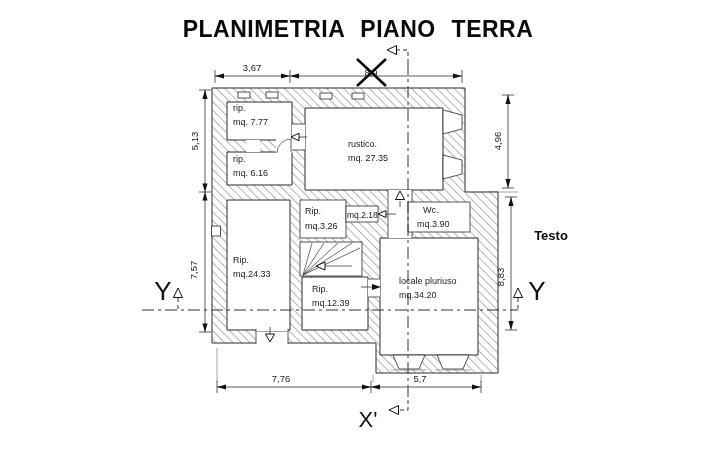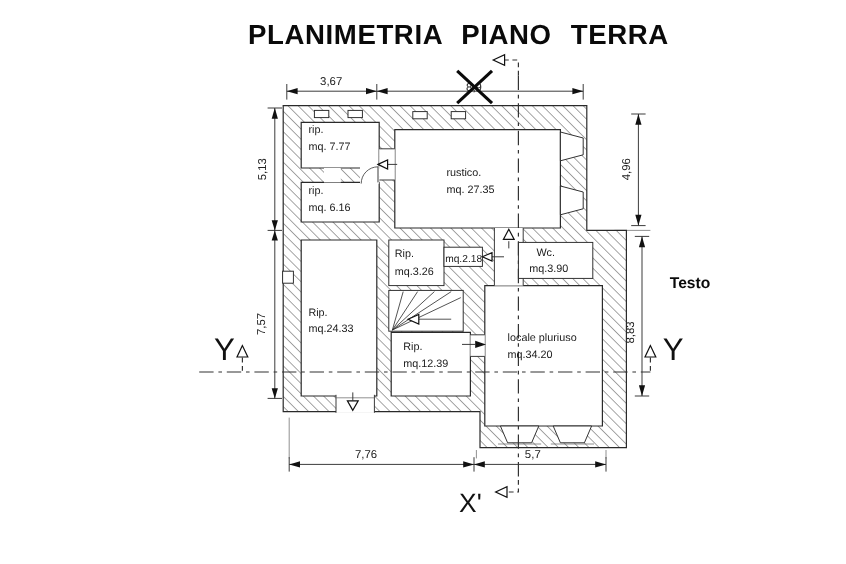--- a/index.html
+++ b/index.html
@@ -1,16 +1,16 @@
 <!DOCTYPE html>
 <html><head>
 <meta charset="utf-8">
 <style>
   html,body{margin:0;padding:0;background:#ffffff;}
-  .stage{position:relative;width:608px;height:470px;background:#ffffff;overflow:hidden;padding-left:24px;}
+  .stage{position:relative;width:608px;height:470px;background:#ffffff;overflow:hidden;}
   svg{display:block;}
   text{font-family:"Liberation Sans","DejaVu Sans",sans-serif;fill:#1a1a1a;}
   .title-text{font-size:23px;font-weight:bold;letter-spacing:.5px;word-spacing:9px;fill:#0a0a0a;}
   .room-label{font-size:9px;}
   .room-label-sm{font-size:8.5px;}
   .dim-label{font-size:9.5px;fill:#222;}
   .axis-label{font-size:26px;fill:#111;}
   .axis-label-sm{font-size:22px;fill:#111;}
   .note-label{font-size:13px;font-weight:bold;fill:#0a0a0a;}
   .wall{fill:url(#hatch);fill-rule:evenodd;stroke:#2a2a2a;stroke-width:1;}

